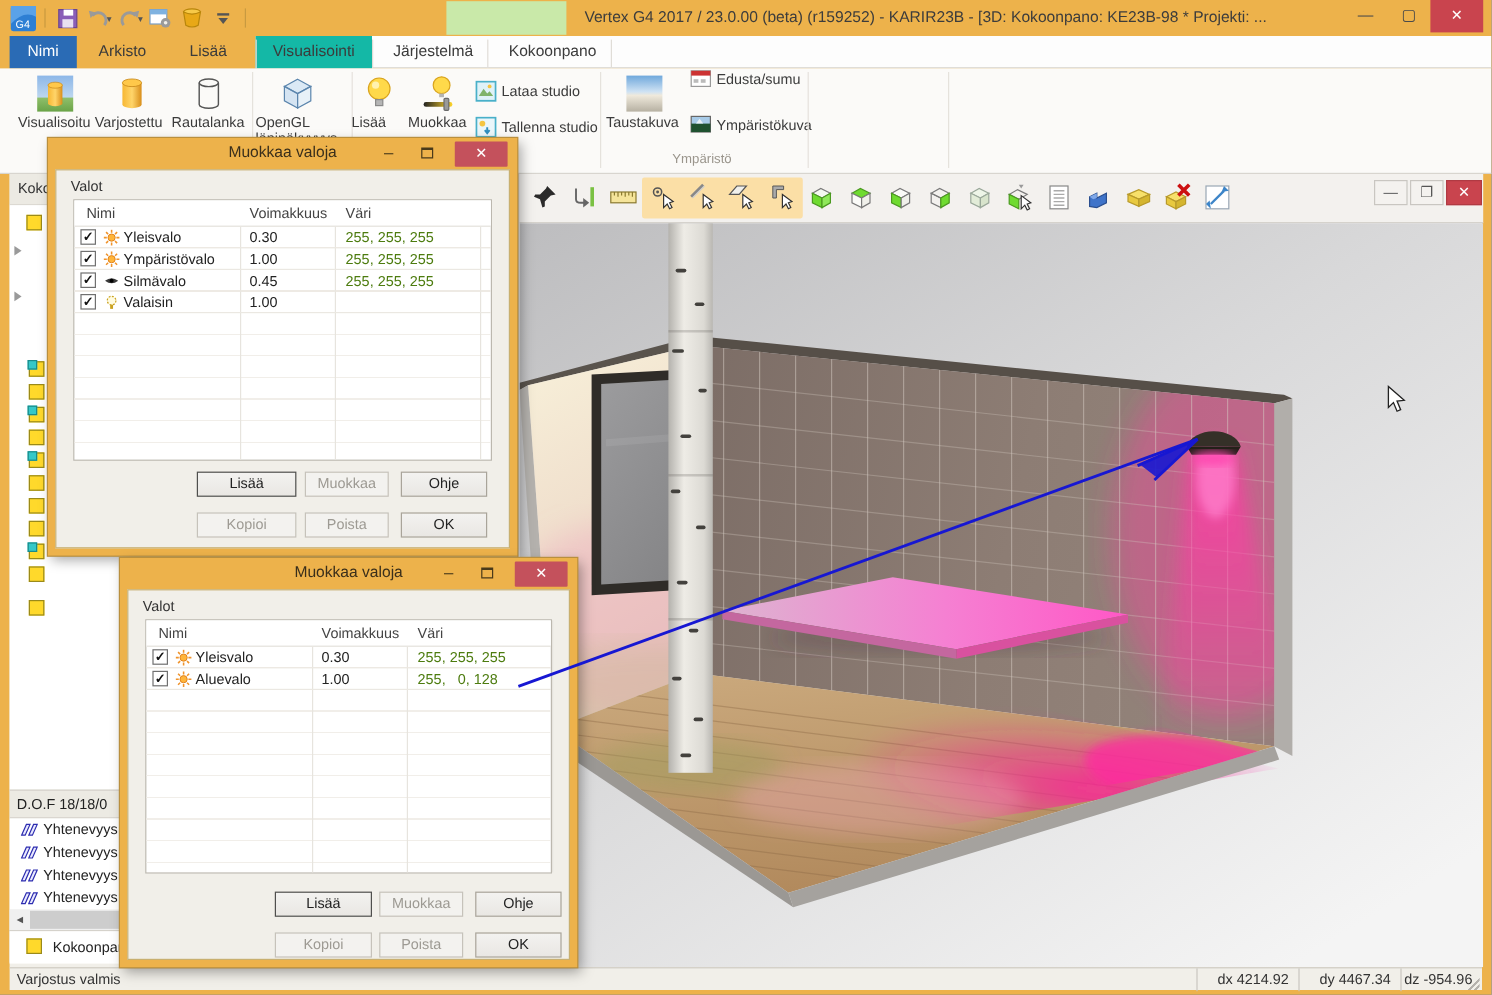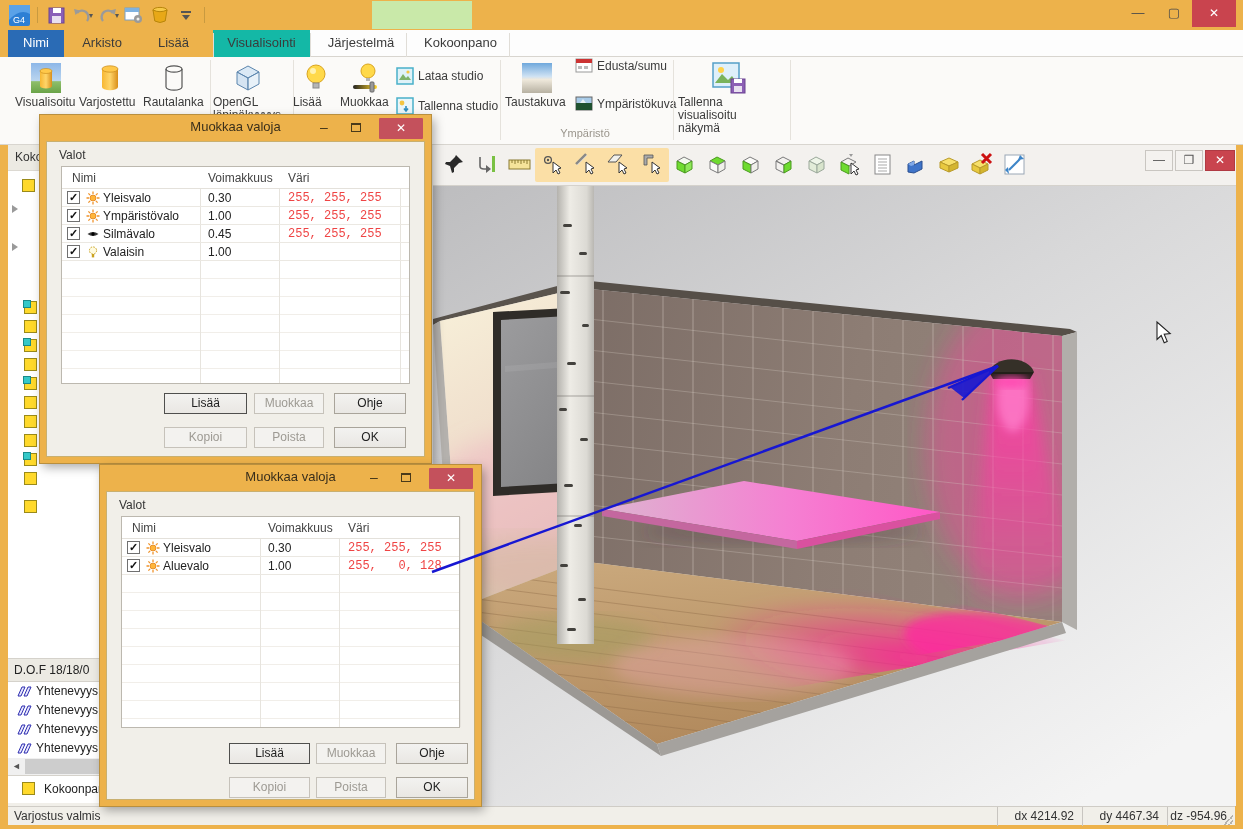--- a/index.html
+++ b/index.html
@@ -89,21 +89,21 @@
             background-image:repeating-linear-gradient(to bottom,transparent 0 17px,#f1eee9 17px 18px);}
   .colsep{position:absolute;top:0;bottom:0;width:1px;background:#e7e4de;}
   .hlabel{position:absolute;top:4px;color:#444;}
   .lvhdr{position:absolute;left:0;right:0;top:0;height:22px;border-bottom:1px solid #e4e1db;background:#fff;}
   .lvrow{position:absolute;left:0;right:0;height:18px;border-bottom:1px solid #ebe8e2;}
   .cb{position:absolute;left:5px;top:2px;width:13px;height:13px;border:1px solid #707070;background:#fff;}
   .cb.checked::after{content:"✓";position:absolute;left:1px;top:-1px;font-size:11px;color:#111;font-weight:bold;}
   .rowicon{position:absolute;left:24px;top:2px;}
   .rname{position:absolute;left:41px;top:2px;color:#222;}
   .rint{position:absolute;left:146px;top:2px;color:#222;}
-  .rcol{position:absolute;left:226px;top:2px;color:#ef4444;white-space:pre;font-family:Liberation Mono, monospace;}
+  .rcol{position:absolute;left:226px;top:2px;color:#4d7c0f;white-space:pre;}
   .btn{position:absolute;height:21px;background:linear-gradient(#f3f2f0,#e9e7e3);border:1px solid #a9a49a;
        color:#222;text-align:center;line-height:19px;font-size:12px;}
   .btn.dis{color:#9d9a93;border-color:#c6c2ba;background:#f3f2ef;}
   .btn.foc{border:1px solid #4f4f4d;}
   
   #overlay{left:0;top:0;width:1243px;height:829px;pointer-events:none;}
 </style>
 </head>
 <body>
 
@@ -156,20 +156,21 @@
       </span>
       <span class="mini">
         <svg width="14" height="14">
             <rect x="2" y="3" width="10" height="2" fill="#555"></rect>
             <polygon points="3,7 11,7 7,12" fill="#555"></polygon>
           </svg>
       </span>
       <span class="sep"></span>
     </div>
     <div id="contextual-box" class="abs"></div>
+    <div id="win-title" class="abs">Vertex G4 2017 / 23.0.00 (beta) (r159252) - KARIR23B - [3D: Kokoonpano: KE23B-98 *  Projekti: ...</div>
     <div id="btn-min" class="abs wbtn">—</div>
     <div id="btn-max" class="abs wbtn">▢</div>
     <div id="btn-close" class="abs wbtn">✕</div>
   </div>
 
   <div id="tabrow" class="abs">
     <div id="tab-white" class="abs"></div>
     <div class="abs tab file" style="left:8px;width:56px;">Nimi</div>
     <div class="abs tab" style="left:70px;width:64px;">Arkisto</div>
     <div class="abs tab" style="left:140px;width:67px;">Lisää</div>
@@ -296,31 +297,20 @@
     <div class="abs rbtn-small" style="left:575px;top:38px;">
       <svg width="18" height="18">
         <rect x="1" y="2" width="16" height="13" fill="#a8cbe8" stroke="#666"></rect>
         <rect x="1" y="8" width="16" height="7" fill="#1f5130"></rect>
         <path d="M5,8 L8,4 L11,8 Z" fill="#e8f0f5"></path>
       </svg>
       <span>Ympäristökuva</span>
     </div>
     <div class="abs grplabel" style="left:520px;top:70px;width:130px;">Ympäristö</div>
     <div class="abs rsep" style="left:673px;"></div>
-    <div class="abs rbtn" style="left:678px;width:102px;">
-      <svg class="ric" width="36" height="34">
-        <rect x="2" y="2" width="26" height="24" fill="#dff0fa" stroke="#55a0c8" stroke-width="1.5"></rect>
-        <circle cx="10" cy="9" r="3" fill="#ffd24a"></circle>
-        <path d="M4,22 L11,13 L17,19 L21,15 L26,22 Z" fill="#7ab35a"></path>
-        <rect x="20" y="18" width="14" height="14" fill="#8c5fb5" stroke="#6a4390"></rect>
-        <rect x="23" y="18" width="8" height="4" fill="#fff"></rect>
-        <rect x="23" y="25" width="8" height="6" fill="#e8e0f0"></rect>
-      </svg>
-      <span>Tallenna visualisoitu näkymä</span>
-    </div>
     <div class="abs rsep" style="left:790px;"></div>
   </div>
 
   <div id="sidebar" class="abs">
     <div id="sb-header" class="abs">Kokoonpano</div>
     <div id="sb-tree" class="abs">
       <div class="ticon" style="left:14px;top:8px;"></div>
       <div class="twisty abs" style="left:4px;top:34px;"></div>
       <div class="twisty abs" style="left:4px;top:72px;"></div>
       <div class="ticon cy" style="left:16px;top:130px;"></div>

